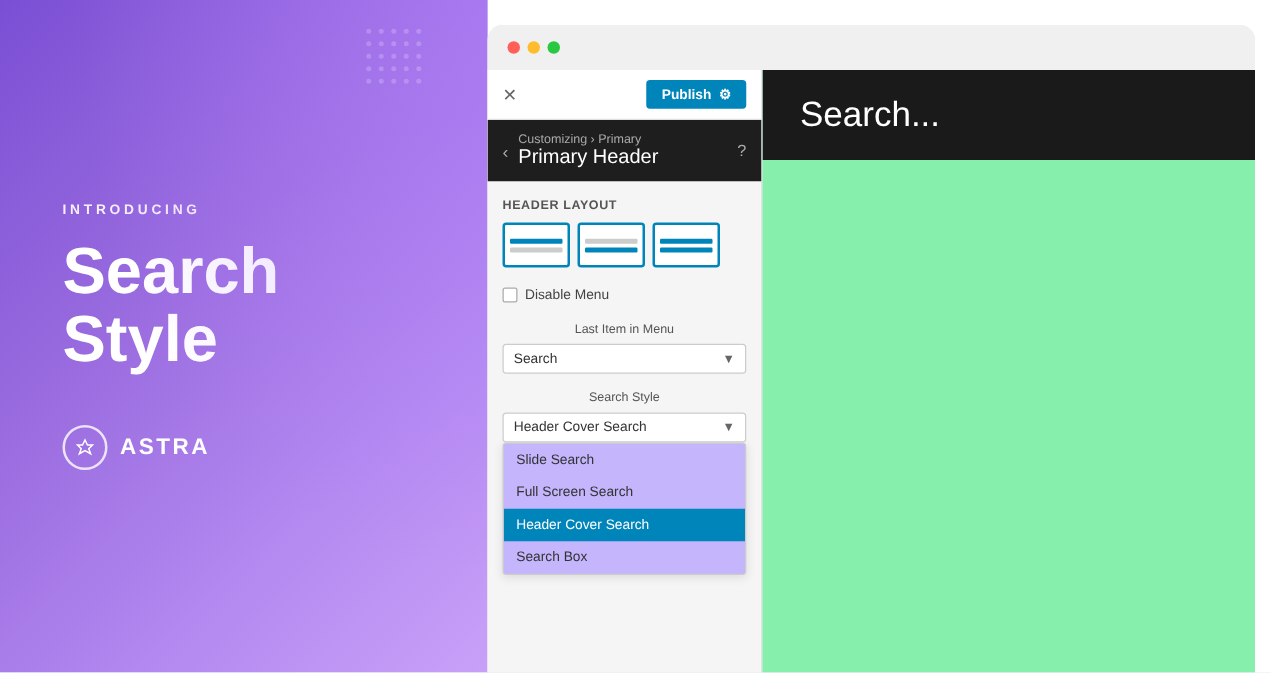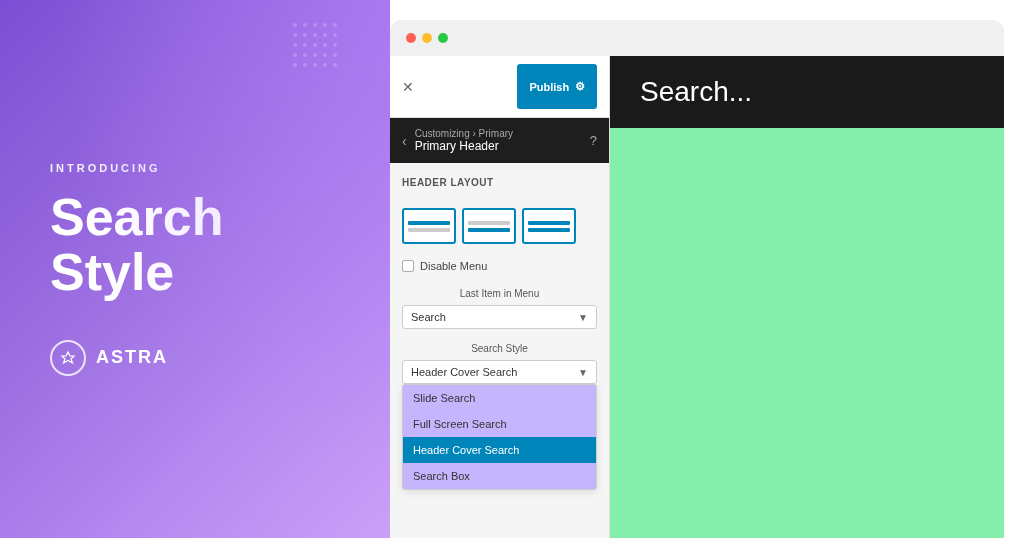--- a/index.html
+++ b/index.html
@@ -150,21 +150,21 @@
       color: #666;
       font-size: 14px;
       cursor: pointer;
     }
 
     .publish-btn {
       background: #0085ba;
       color: white;
       border: none;
       border-radius: 3px;
-      padding: 16px 12px;
+      padding: 5px 12px;
       font-size: 11px;
       font-weight: 600;
       cursor: pointer;
       display: flex;
       align-items: center;
       gap: 6px;
     }
 
     .settings-icon {
       color: white;
@@ -192,42 +192,42 @@
     .nav-breadcrumb-path {
       color: #aaa;
       font-size: 10px;
       display: flex;
       align-items: center;
       gap: 4px;
     }
 
     .nav-breadcrumb-title {
       color: white;
-      font-size: 12px;
+      font-size: 16px;
       font-weight: 500;
     }
 
     .help-icon {
       color: #aaa;
       font-size: 13px;
     }
 
     .customizer-content {
       padding: 14px 12px;
       flex: 1;
       overflow-y: auto;
     }
 
     .section-label {
       font-size: 10px;
       font-weight: 600;
       color: #555;
       text-transform: uppercase;
       letter-spacing: 0.5px;
-      margin-bottom: 20px;
+      margin-bottom: 8px;
     }
 
     .header-layout-options {
       display: flex;
       gap: 6px;
       margin-bottom: 16px;
     }
 
     .layout-option {
       width: 54px;

